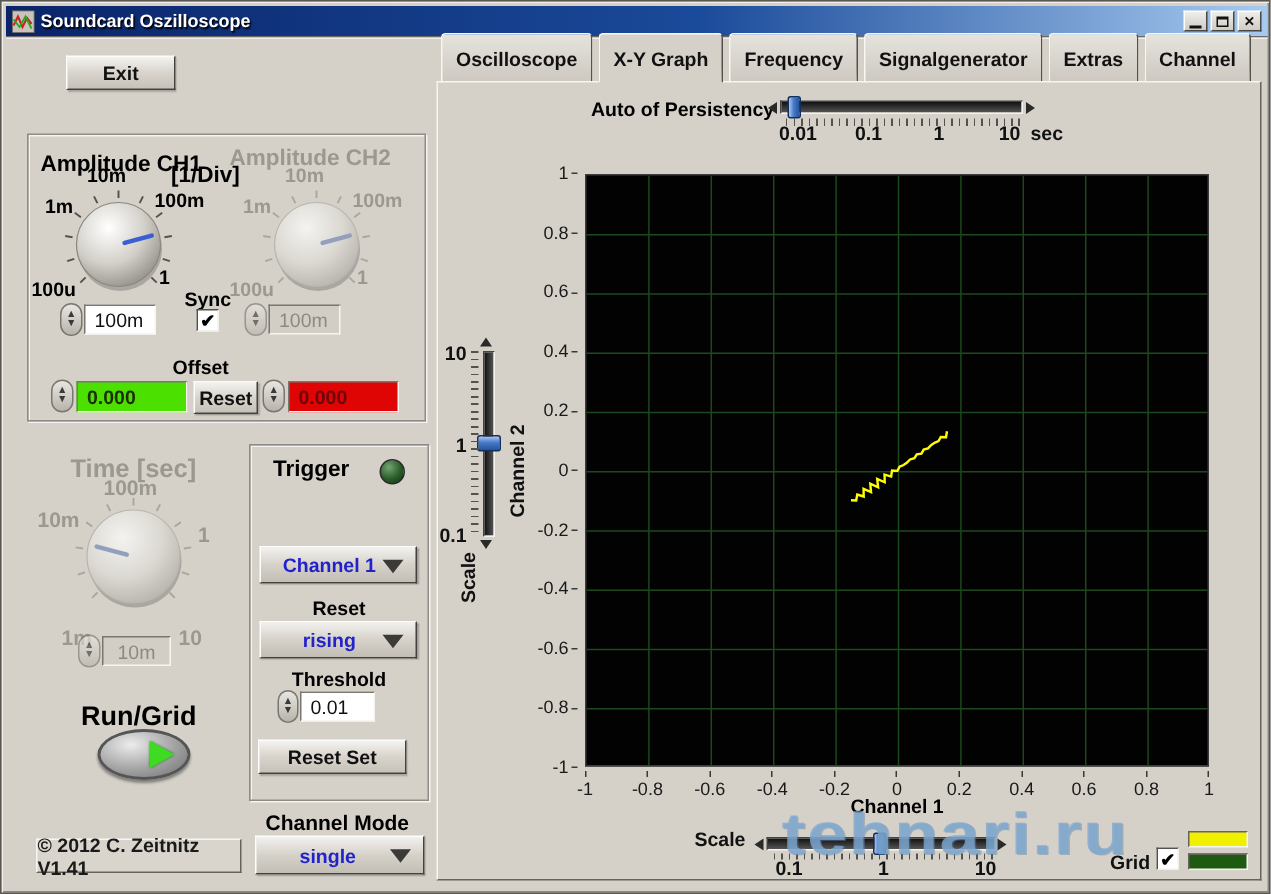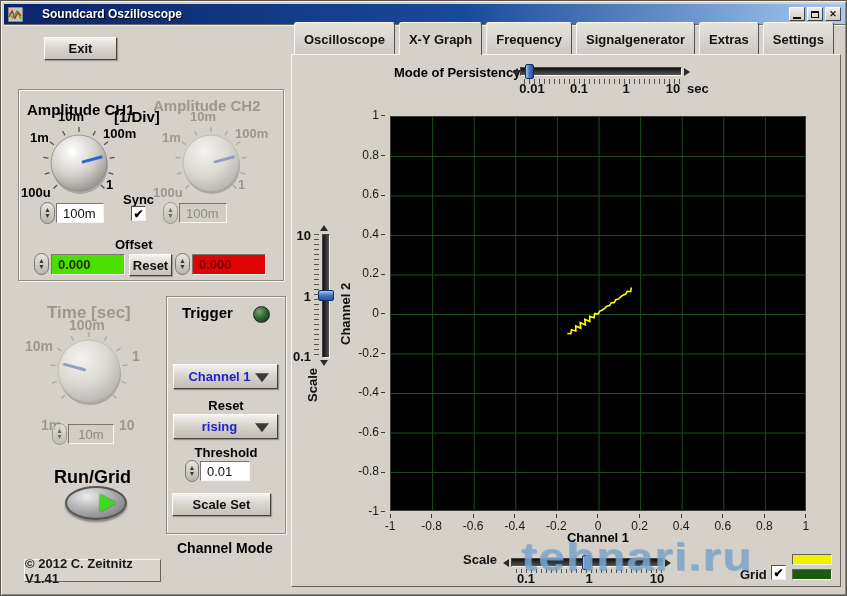--- a/index.html
+++ b/index.html
@@ -5,21 +5,21 @@
   html,body{margin:0;padding:0;background:#9aa0a8;}
   *{box-sizing:border-box;font-family:"Liberation Sans",sans-serif;}
   .window{position:relative;width:847px;height:596px;background:#d5d1c9;border:1px solid #5a5751;
     box-shadow:inset 1px 1px 0 #f2f0ec, inset -1px -1px 0 #8a8780;overflow:hidden;}
   .abs{position:absolute;}
   .b{font-weight:bold;}
   .gray{color:#9b9890;}
   
   .titlebar{left:3px;top:3px;width:841px;height:20px;background:linear-gradient(90deg,#0a246a,#1a4a9a 55%,#a6caf0);
     display:flex;align-items:center;padding:0 4px;}
-  .titletext{color:#fff;font-size:12px;font-weight:bold;margin-left:19px;text-shadow:1px 1px 1px #000;}
+  .titletext{color:#fff;font-size:12px;font-weight:bold;margin-left:4px;text-shadow:1px 1px 1px #000;}
   .winbtns{margin-left:auto;display:flex;gap:2px;}
   .winbtn{width:16px;height:14px;background:linear-gradient(180deg,#efedea,#cfccc4);border:1px solid;
     border-color:#fdfdfb #4a4743 #4a4743 #fdfdfb;display:flex;align-items:center;justify-content:center;
     font-size:9px;font-weight:bold;color:#111;line-height:1;}
   .sep1{left:3px;top:23px;width:841px;height:1px;background:#6e6b66;}
   .sep2{left:3px;top:24px;width:841px;height:1px;background:#f2f0ec;}
   
   .btn3d{background:linear-gradient(180deg,#f4f3f0,#d8d4cc 50%,#c6c2ba);border:1px solid;
     border-color:#fdfdfb #45423d #45423d #fdfdfb;box-shadow:1px 1px 1px rgba(0,0,0,.25);
     display:flex;align-items:center;justify-content:center;font-size:13px;font-weight:bold;color:#111;}
@@ -107,21 +107,21 @@
   </div>
   <div class="abs sep1"></div>
   <div class="abs sep2"></div>
 
   <div class="abs tabrow">
     <div class="tab">Oscilloscope</div>
     <div class="tab active">X-Y Graph</div>
     <div class="tab">Frequency</div>
     <div class="tab">Signalgenerator</div>
     <div class="tab">Extras</div>
-    <div class="tab">Settings</div>
+    <div class="tab">Channel</div>
   </div>
   <div class="abs panel"></div>
 
   <div class="abs btn3d" style="left:43px;top:36px;width:73px;height:23px;">Exit</div>
 
   <div class="abs groove" style="left:17px;top:88px;width:266px;height:192px;"></div>
   <div class="abs b" style="left:26px;top:100px;font-size:15px;">Amplitude CH1</div>
   <div class="abs b gray" style="left:152px;top:96px;font-size:15px;">Amplitude CH2</div>
   <div class="abs b" style="left:113px;top:107px;font-size:15px;">[1/Div]</div>
 
@@ -260,32 +260,36 @@
     <div class="arr"></div>
   </div>
 
   <div class="abs b" style="left:165px;top:444px;width:120px;text-align:center;font-size:13px;">Threshold</div>
   <div class="abs spinner" style="left:184px;top:459px;width:14px;">
       <span>▲</span>
       <span>▼</span>
     </div>
   <div class="abs field" style="left:199px;top:460px;width:50px;height:20px;">0.01</div>
 
-  <div class="abs btn3d" style="left:171px;top:492px;width:99px;height:23px;">Scale Set</div>
+  <div class="abs btn3d" style="left:171px;top:492px;width:99px;height:23px;">Reset Set</div>
 
   <div class="abs b" style="left:53px;top:466px;font-size:18px;">Run/Grid</div>
   <div class="abs runbtn" style="left:64px;top:485px;width:62px;height:34px;">
     <div class="playtri"></div>
   </div>
 
   <div class="abs b" style="left:176px;top:539px;font-size:14px;">Channel Mode</div>
+  <div class="abs dd" style="left:169px;top:556px;width:113px;height:26px;">
+    <span class="blue" style="margin-right:16px;">single</span>
+    <div class="arr"></div>
+  </div>
 
   <div class="abs copyright" style="left:23px;top:558px;width:137px;height:23px;">© 2012   C. Zeitnitz V1.41</div>
 
-  <div class="abs b" style="left:393px;top:64px;font-size:13px;">Mode of Persistency</div>
+  <div class="abs b" style="left:393px;top:64px;font-size:13px;">Auto of Persistency</div>
   <div class="abs tri-l" style="left:511px;top:67px;"></div>
   <div class="abs htrack" style="left:519px;top:66px;width:162px;"></div>
   <div class="abs hthumb" style="left:524px;top:63px;"></div>
   <div class="abs tri-r" style="left:683px;top:67px;"></div>
   <div class="abs hticks" style="left:523px;top:78px;width:156px;height:5px;"></div>
   <div class="abs ticklabel" style="left:515px;top:80px;width:32px;">0.01</div>
   <div class="abs ticklabel" style="left:562px;top:80px;width:32px;">0.1</div>
   <div class="abs ticklabel" style="left:609px;top:80px;width:32px;">1</div>
   <div class="abs ticklabel" style="left:656px;top:80px;width:32px;">10</div>
   <div class="abs ticklabel" style="left:686px;top:80px;">sec</div>

